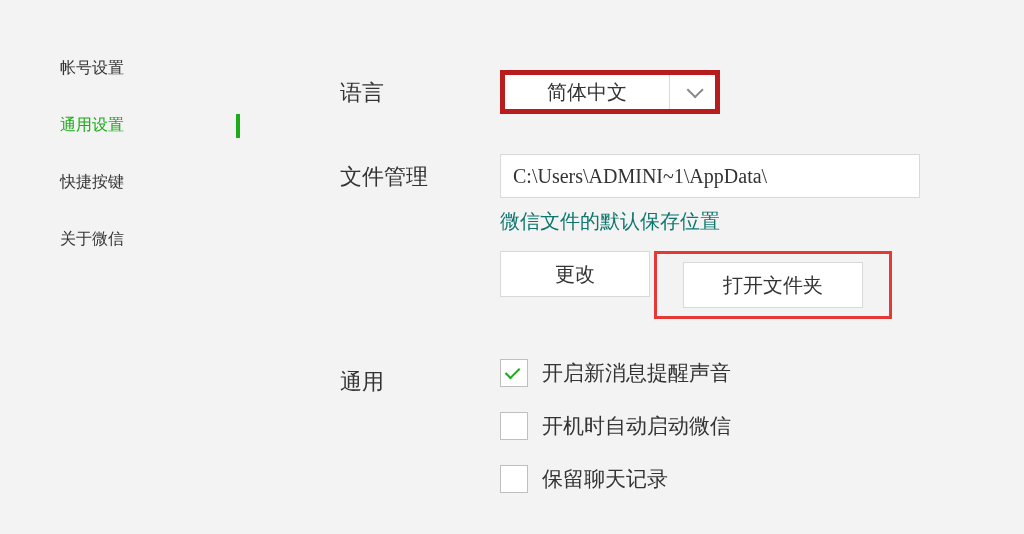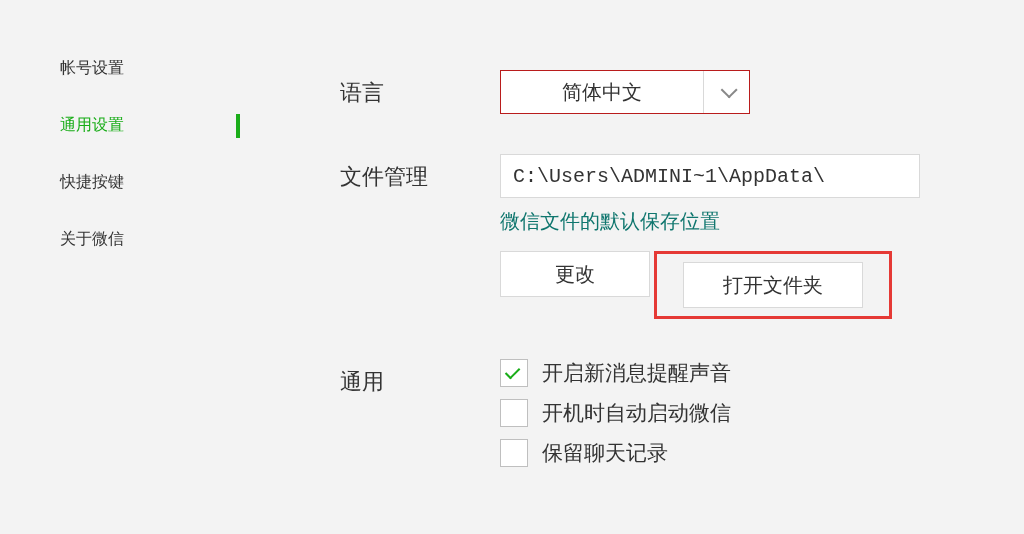--- a/index.html
+++ b/index.html
@@ -58,23 +58,23 @@
       font-size: 22px;
       color: #333;
       flex-shrink: 0;
       padding-top: 8px;
     }
     .row-content {
       flex: 1;
     }
     .select-wrap {
       display: flex;
-      border: 1px solid #b91c1c;
-      background: #fff;
-      width: 250px;
+      border: 5px solid #b91c1c;
+      background: #fff;
+      width: 220px;
       height: 44px;
       align-items: stretch;
       text-align: right;
     }
     .select-value {
       flex: 1;
       display: flex;
       align-items: center;
       justify-content: center;
       font-size: 20px;
@@ -96,21 +96,21 @@
     }
     .path-input {
       width: 420px;
       height: 44px;
       border: 1px solid #d9d9d9;
       background: #fff;
       font-size: 20px;
       color: #333;
       padding: 0 12px;
       outline: none;
-      font-family: Liberation Mono, monospace;
+      font-family: Liberation Serif, serif;
     }
     .hint {
       font-size: 20px;
       color: #0f766e;
       margin-top: 10px;
       margin-bottom: 16px;
     }
     .btn-row {
       display: flex;
       gap: 14px;
@@ -133,21 +133,21 @@
       width: 180px;
     }
     .highlight-box {
       border: 3px solid #e53935;
       padding: 8px 26px;
       margin-left: -10px;
     }
     .checkbox-list {
       display: flex;
       flex-direction: column;
-      gap: 12px;
+      gap: 25px;
     }
     .checkbox-row {
       display: flex;
       align-items: center;
       gap: 14px;
     }
     .checkbox {
       width: 28px;
       height: 28px;
       border: 1px solid #bfbfbf;

